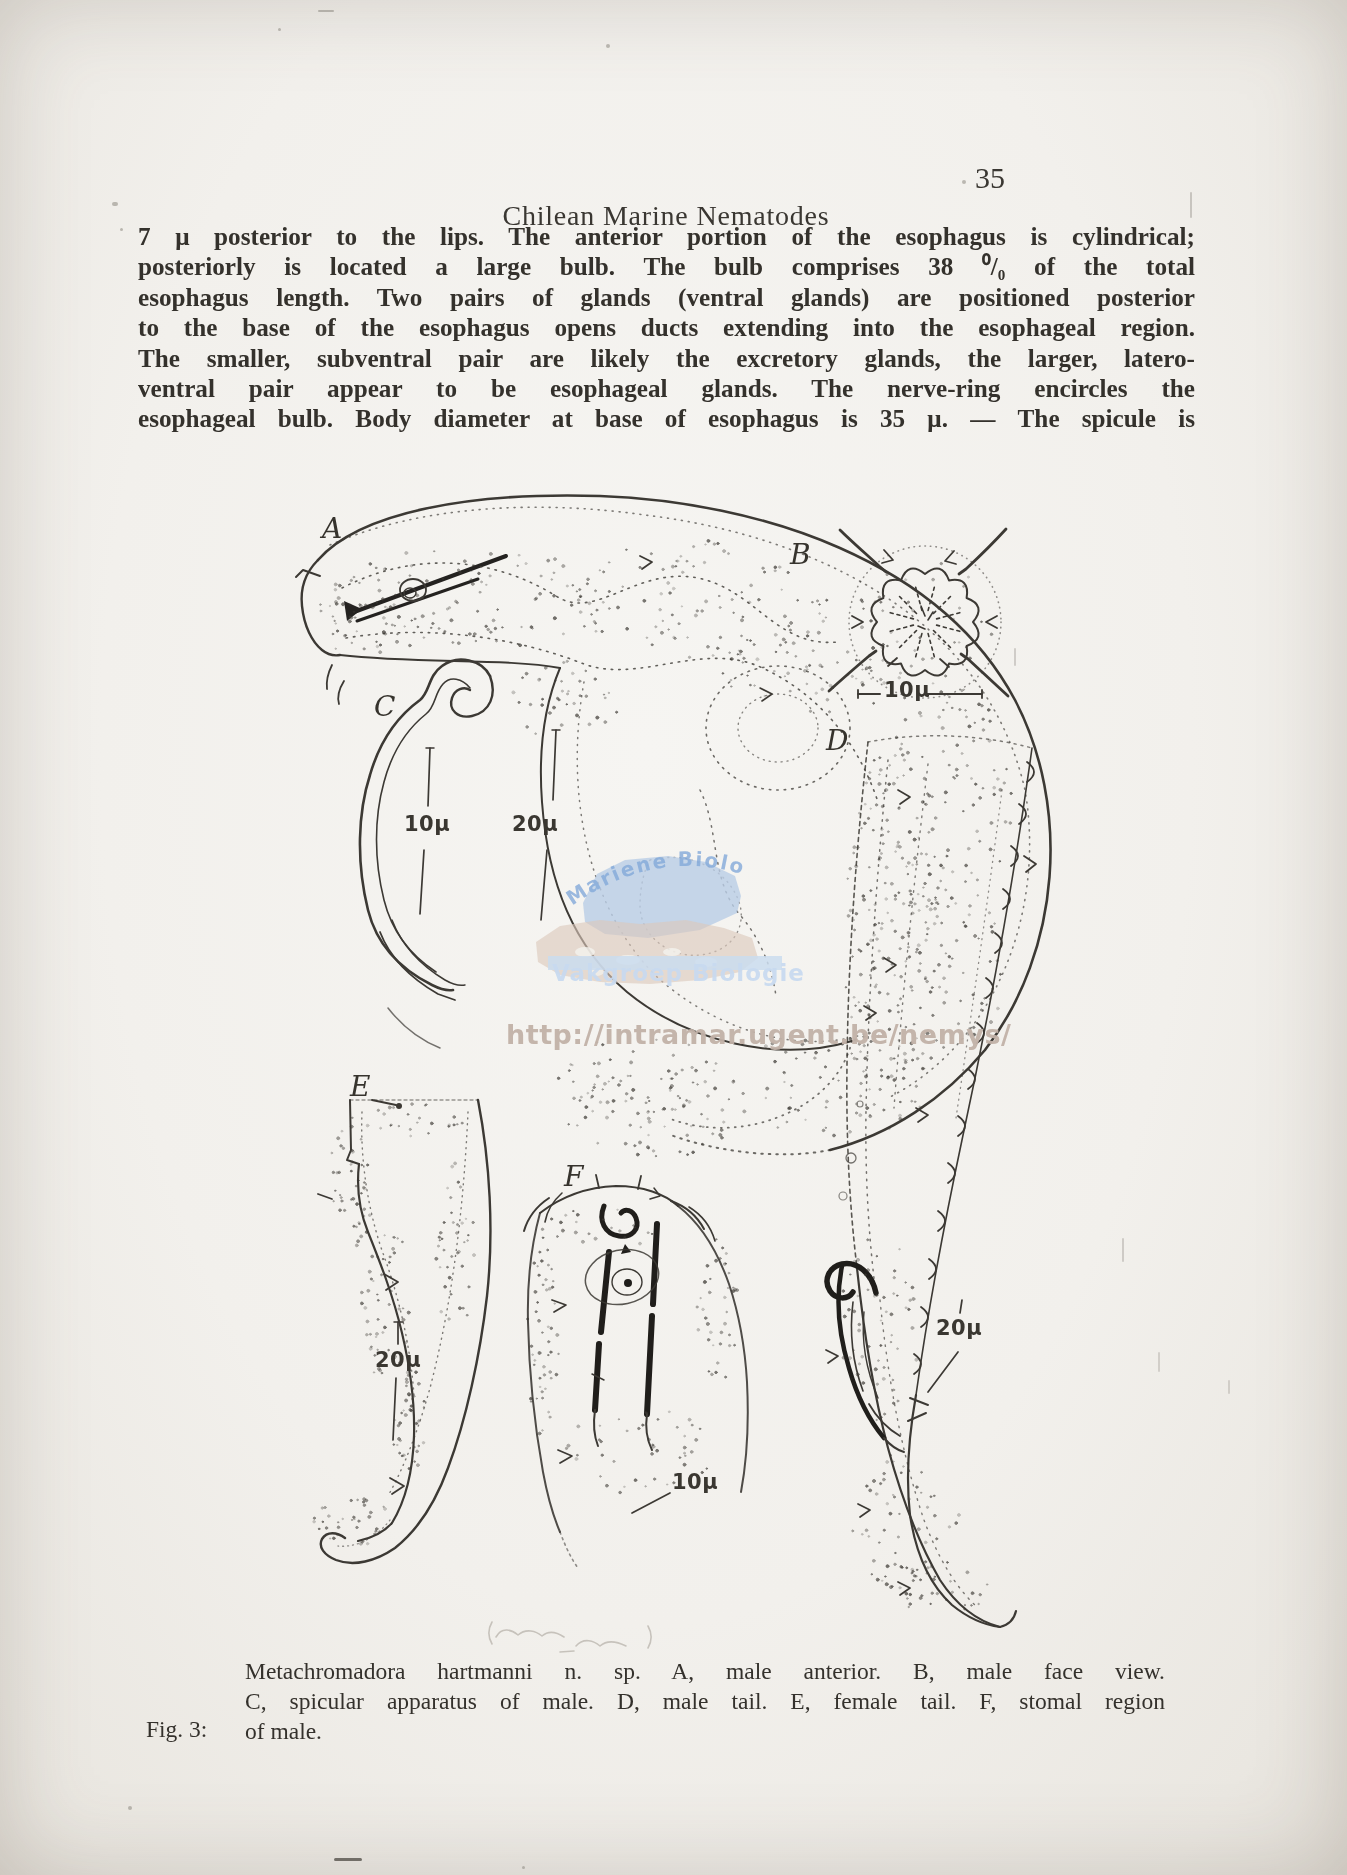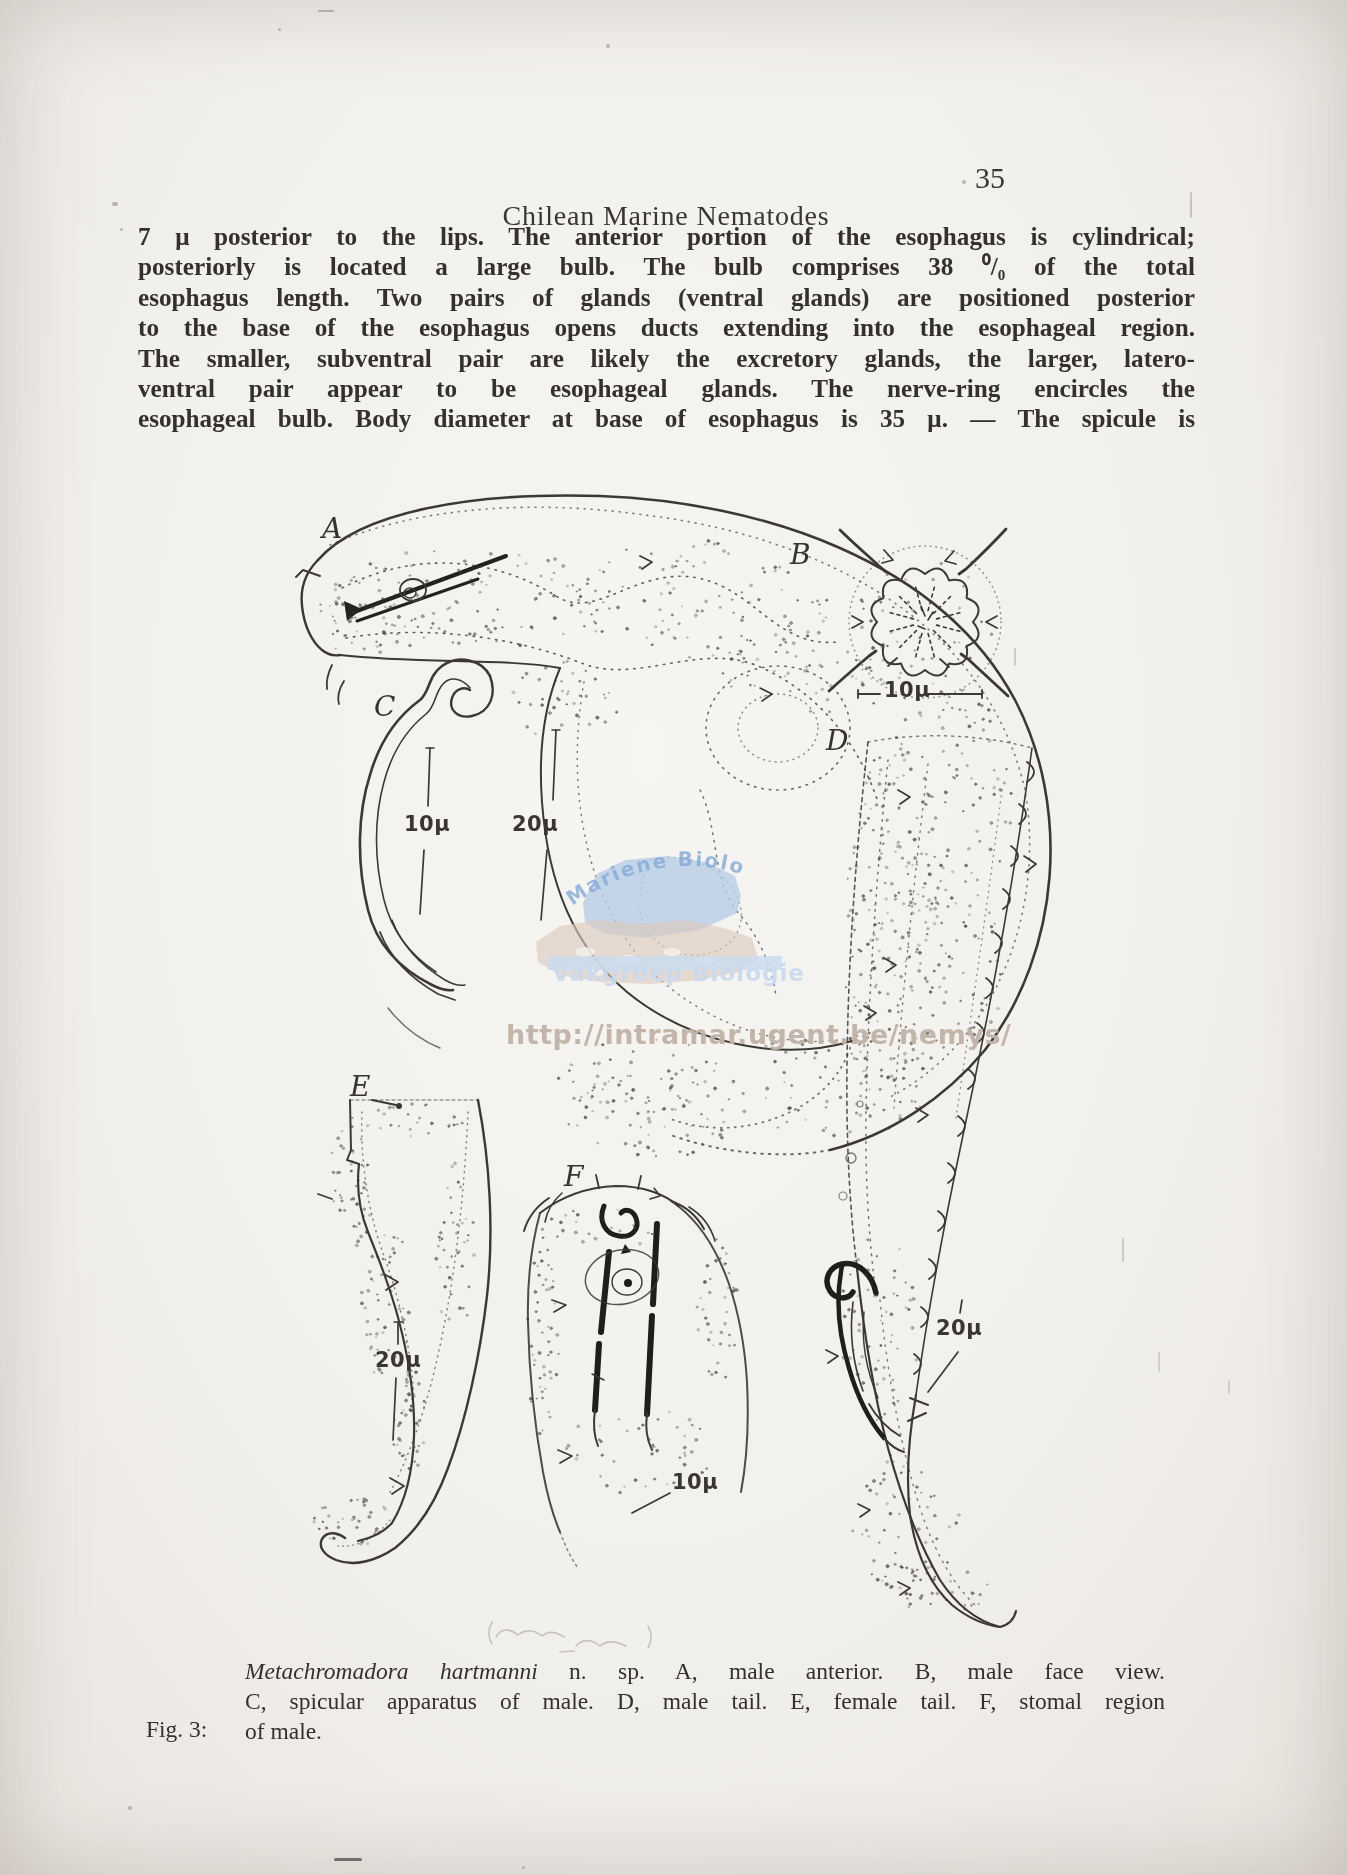--- a/index.html
+++ b/index.html
@@ -9,21 +9,21 @@
     box-shadow:inset 0 0 90px rgba(90,78,62,.22);
     font-family:"Liberation Serif", serif;color:#312e29;
   }
   .abs{position:absolute;}
   .header-title{left:138px;top:156px;width:1056px;text-align:center;font-size:28px;letter-spacing:.8px;color:#3a3732;margin-top:44px;}
   .page-number{left:975px;top:161px;font-size:30px;color:#3a3732;}
   .para{left:138px;top:222px;width:1057px;font-size:25.2px;line-height:30.4px;color:#34312c;font-weight:bold;}
   .jline{text-align:justify;text-align-last:justify;white-space:normal;}
   .caption-label{left:146px;top:1716px;font-size:23.5px;color:#34312c;}
   .caption-body{left:245px;top:1656px;width:920px;font-size:23.5px;line-height:30px;color:#34312c;}
-  .caption-body .species{font-style:italic;}
+  .caption-body .species{}
   .flabel{font-family:"DejaVu Serif",serif;font-style:italic;font-size:28px;color:#36332d;}
   .stext{font-family:"DejaVu Sans",sans-serif;font-weight:600;font-size:21px;color:#3a3731;letter-spacing:.5px;}
   .wm-group{left:552px;top:960px;font-family:"DejaVu Sans",sans-serif;font-weight:700;font-size:23px;letter-spacing:1px;color:#c8daf0;opacity:.92;}
   .wm-url{left:506px;top:991px;font-family:"DejaVu Sans",sans-serif;font-weight:700;font-size:27px;letter-spacing:.5px;color:#c2b2a8;opacity:.95;margin-top:28px;}
   svg.fig{position:absolute;left:0;top:0;width:1347px;height:1875px;}
   .art{position:absolute;background:#8d8880;border-radius:2px;opacity:.55;}
 </style>
 </head>
 <body>
 

